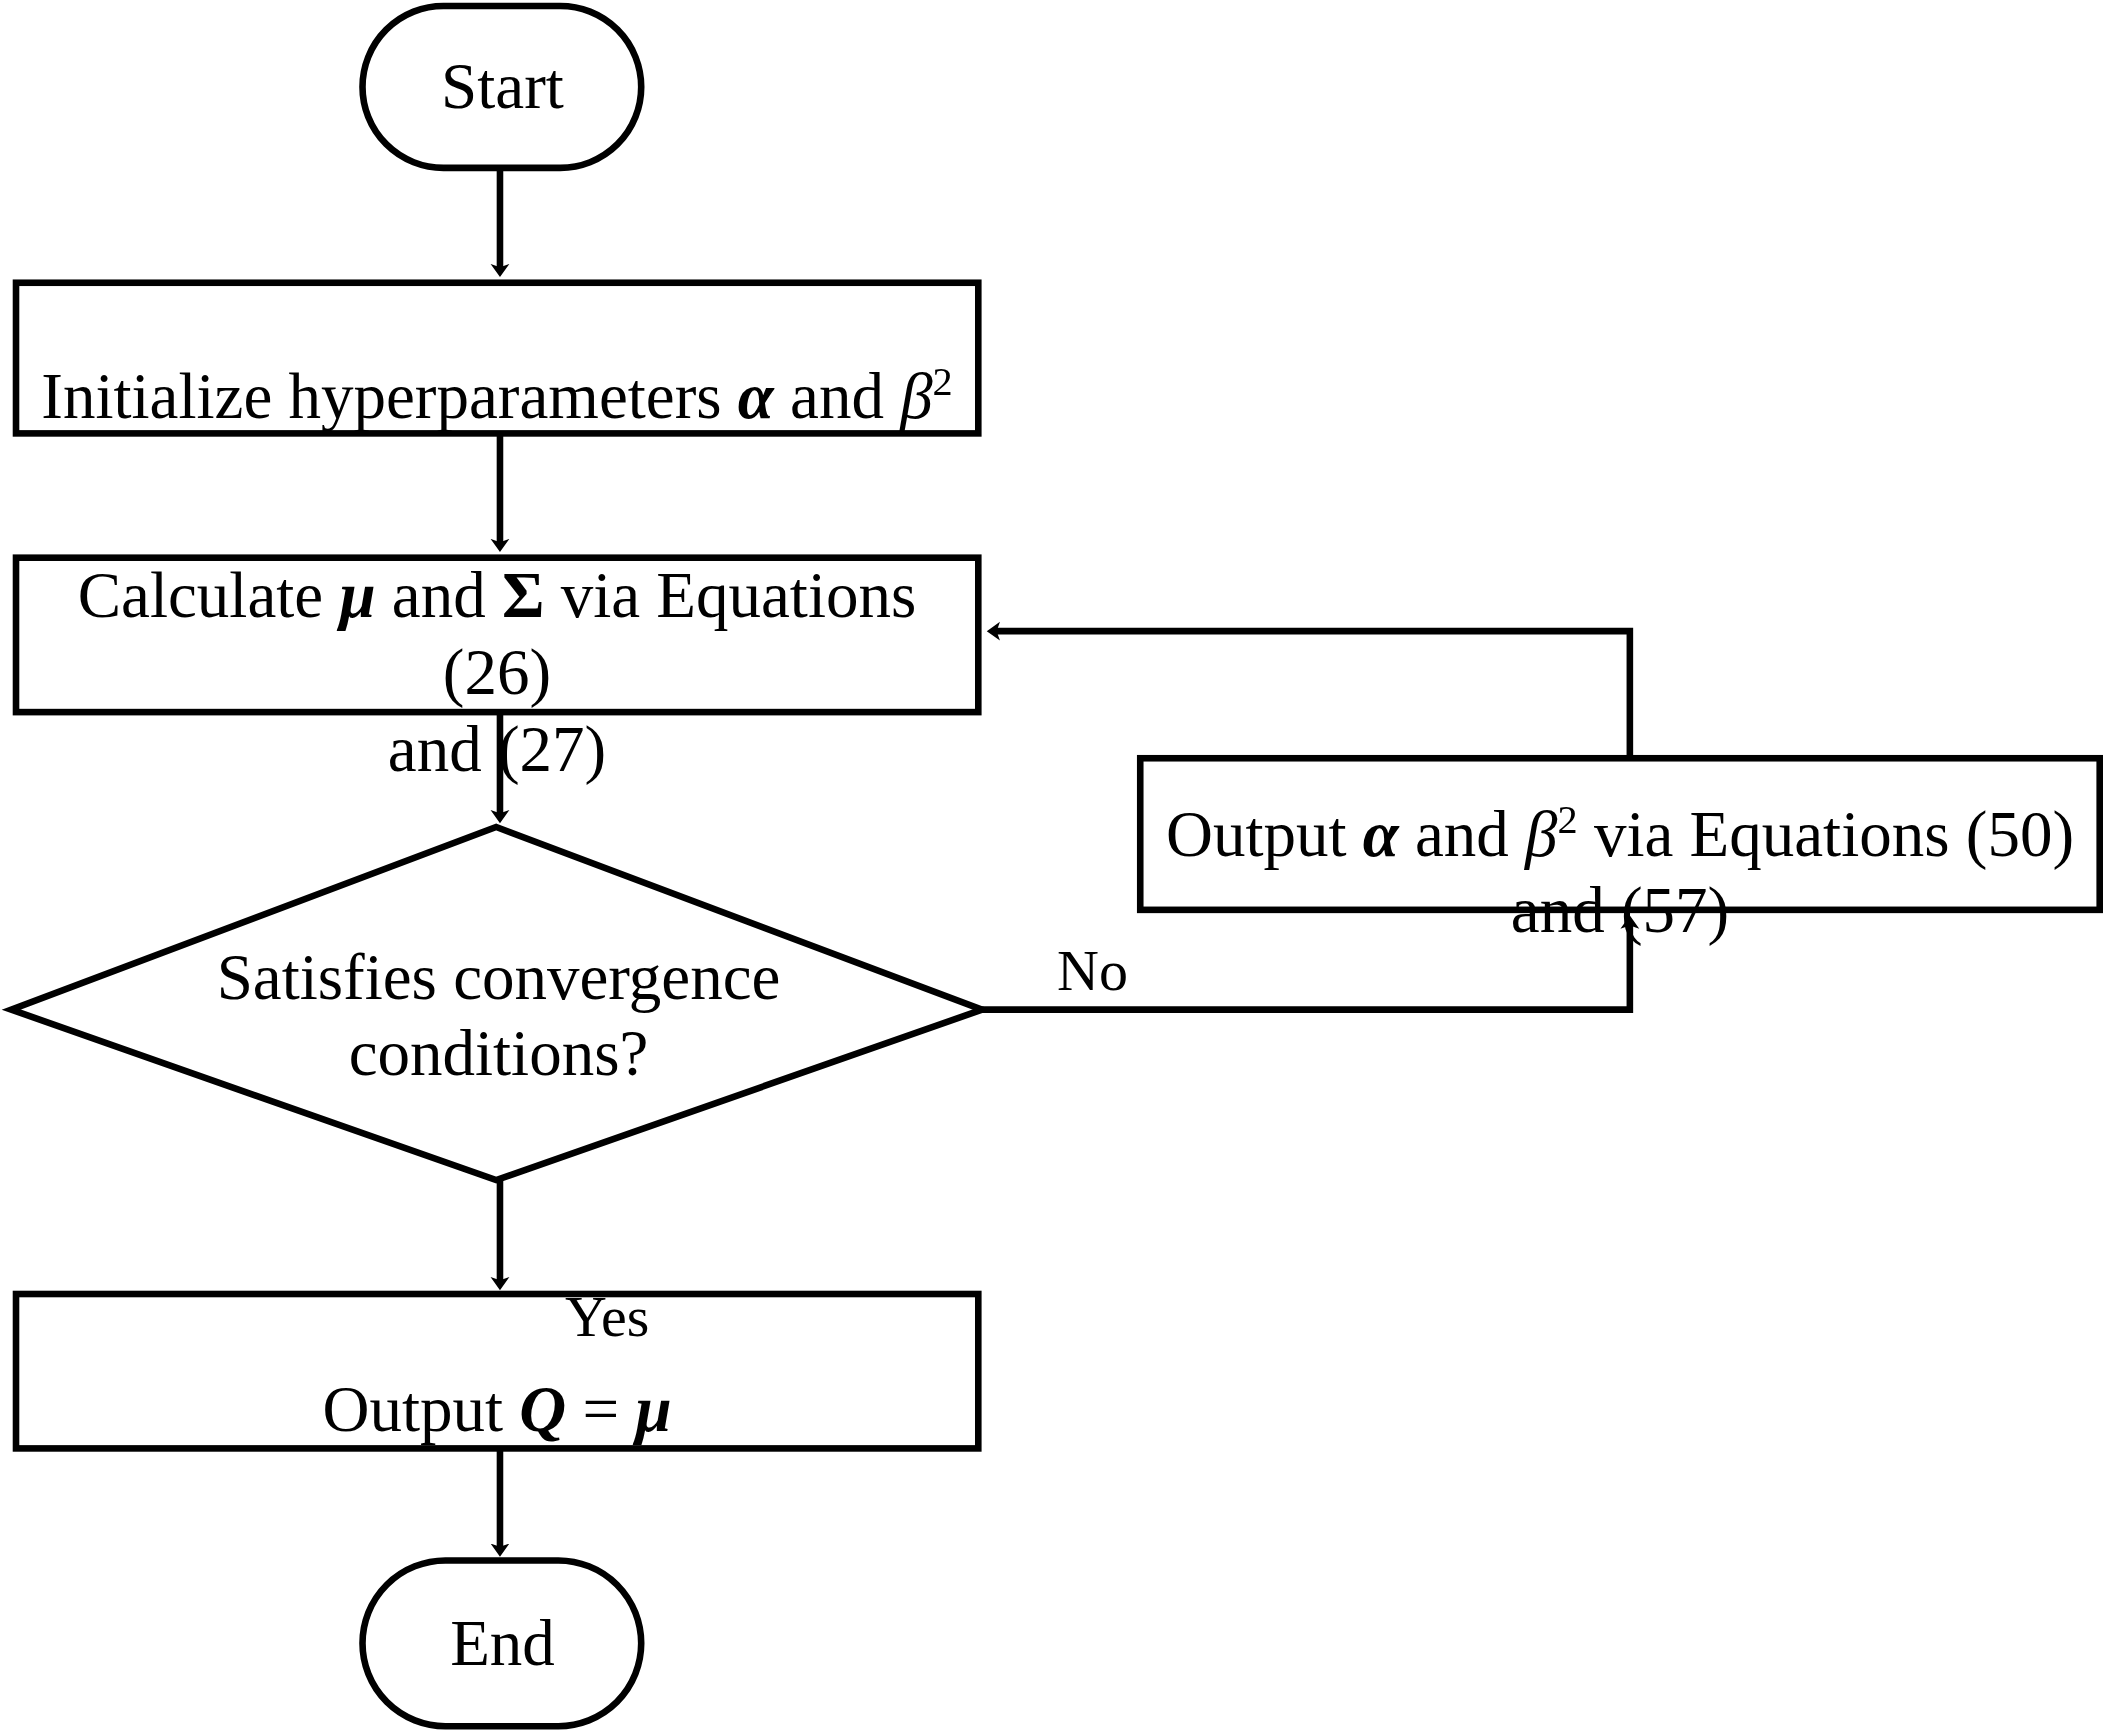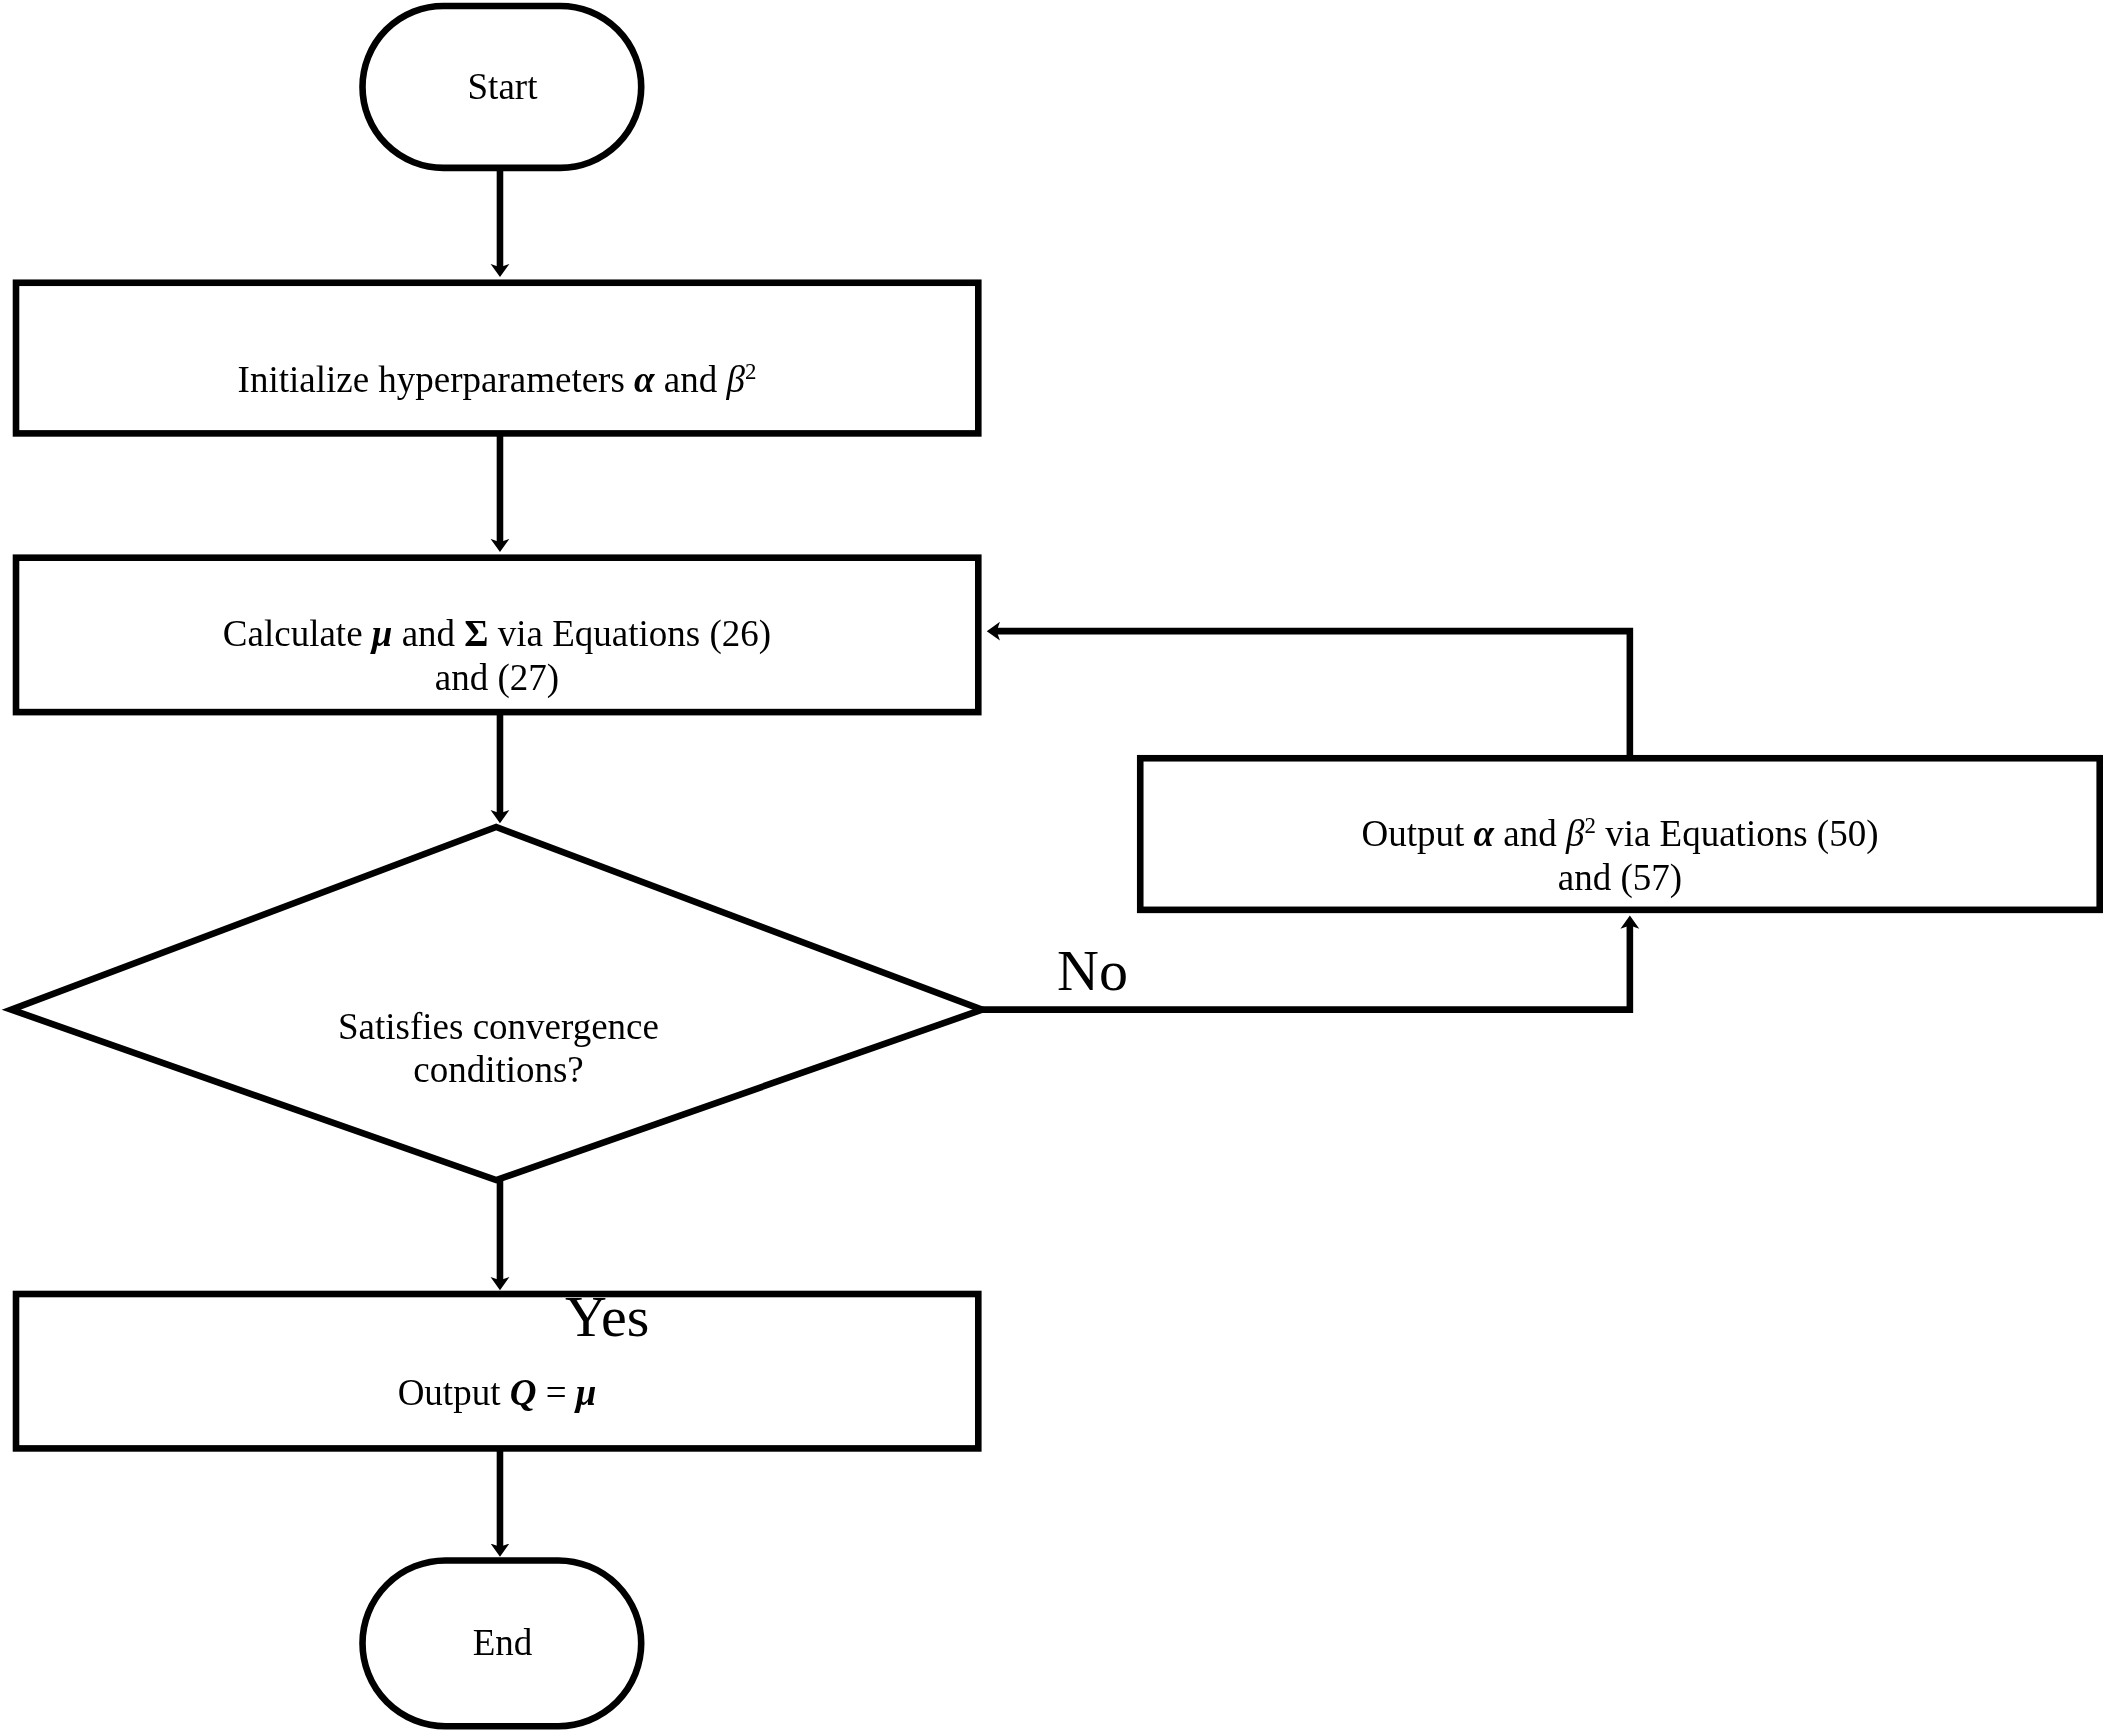--- a/index.html
+++ b/index.html
@@ -23,21 +23,21 @@
     width: 2111px;
     height: 1734px;
   }
   .node-text {
     position: absolute;
     display: flex;
     align-items: center;
     justify-content: center;
     text-align: center;
     font-family: "Liberation Serif", "DejaVu Serif", serif;
-    font-size: 37px;
+    font-size: 65px;
     line-height: 1.18;
     color: #000000;
     white-space: pre-line;
     pointer-events: none;
   }
   .edge-label {
     position: absolute;
     font-family: "Liberation Serif", "DejaVu Serif", serif;
     font-size: 58px;
     line-height: 1;

